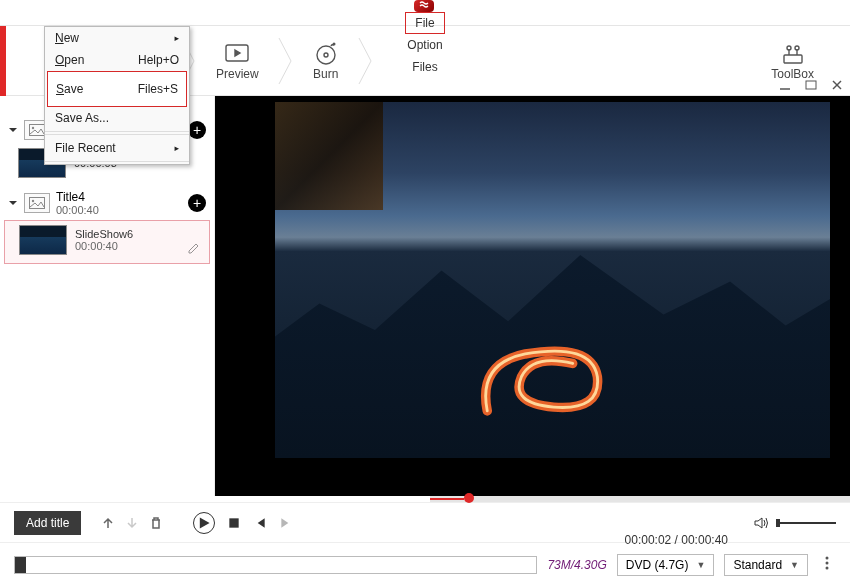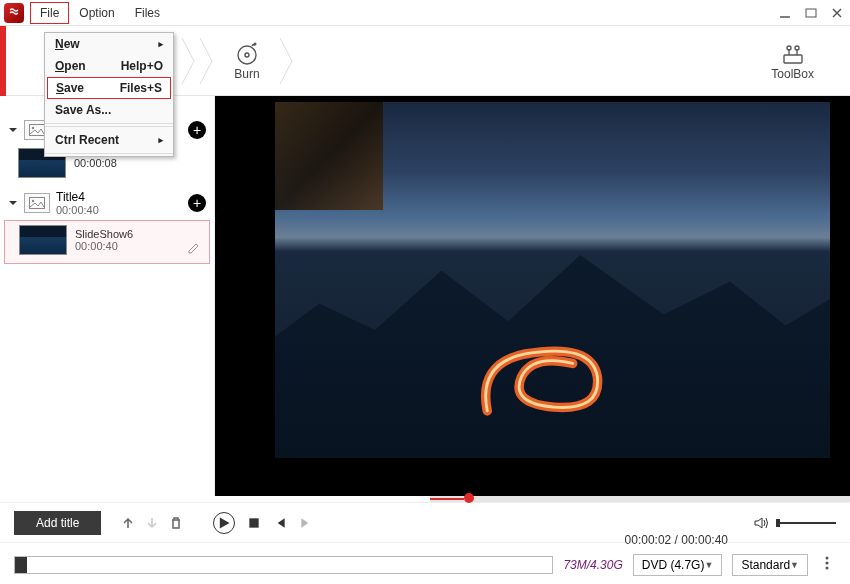--- a/index.html
+++ b/index.html
@@ -1,18 +1,18 @@
 <!DOCTYPE html>
 <html><head>
 <meta charset="utf-8">
 <style>
 * { box-sizing: border-box; margin: 0; padding: 0; font-family: "Segoe UI", Tahoma, sans-serif; }
 body { background: #fff; width: 850px; height: 584px; overflow: hidden; position: relative; }
 
-.menubar { height: 26px; display: flex; align-items: center; border-bottom: 1px solid #e5e5e5; }
+.menubar { height: 26px; display: flex; align-items: center; border-bottom: 1px solid #e5e5e5; flex-direction: column; }
 .app-icon { width: 20px; height: 20px; margin: 0 6px 0 4px; background: linear-gradient(135deg,#d62828,#8b0000); border-radius: 4px; display:flex; align-items:center; justify-content:center;}
 .app-icon svg { width:12px; height:12px; }
 .menu-item { font-size: 12px; padding: 4px 10px; color: #333; cursor: default; }
 .menu-item.highlight { border: 1px solid #d62828; padding: 3px 9px; }
 .win-controls { margin-left: auto; display: flex; align-items: center; padding-right: 6px; gap: 12px; }
 .win-btn { width: 14px; height: 14px; display:flex; align-items:center; justify-content:center; color:#555; }
 
 .toolbar { height: 70px; display: flex; align-items: center; border-bottom: 1px solid #e5e5e5; position: relative; }
 .red-tab { position:absolute; left:0; top:0; width:6px; height:70px; background: #e02828; }
 .tool-step { display: flex; flex-direction: column; align-items: center; justify-content: center; padding: 0 18px; font-size: 12px; color: #444; }
@@ -39,45 +39,45 @@
 .mtn{position:absolute;left:0;right:0;bottom:0;height:62%;background:linear-gradient(to bottom,#0c1b2d,#081320);clip-path:polygon(0 45%,8% 30%,18% 42%,30% 15%,42% 38%,55% 8%,70% 35%,82% 20%,92% 40%,100% 28%,100% 100%,0 100%);}
 .road{position:absolute;left:28%;bottom:8%;width:48%;height:32%;}
 .road svg{width:100%;height:100%;}
 .overlay-patch{position:absolute;left:60px;top:6px;width:108px;height:108px;background:linear-gradient(135deg,#3a2810,#1a1005,#4a3015);opacity:.85;}
 
 .progress-bar { position:absolute; left:215px; right:0; bottom:0; height:6px; background:#e5e5e5;}
 .progress-dot{position:absolute;left:34px;top:-3px;width:10px;height:10px;background:#e02828;border-radius:50%;}
 .progress-line{position:absolute;left:0;top:2px;width:34px;height:2px;background:#e02828;}
 
 .controls { height: 40px; display:flex; align-items:center; padding:0 14px; gap:12px; border-top:1px solid #eee; font-size:12px;}
-.add-title-btn{background:#3a3a3a;color:#fff;padding:5px 22px;font-size:12px;border:none;}
+.add-title-btn{background:#3a3a3a;color:#fff;padding:5px 12px;font-size:12px;border:none;}
 .ctrl-icons{display:flex;gap:10px;align-items:center;color:#666;margin-left:8px;}
 .ctrl-icons svg{width:14px;height:14px;stroke:#666;fill:none;stroke-width:1.5;}
 .ctrl-icons .disabled{opacity:.35;}
 .play-controls{display:flex;gap:12px;align-items:center;margin-left:18px;}
 .play-controls svg{width:14px;height:14px;}
 .play-btn{width:22px;height:22px;border:1.5px solid #333;border-radius:50%;display:flex;align-items:center;justify-content:center;}
 .time-display{margin-left:auto;color:#333;margin-top:34px;}
 .vol{display:flex;align-items:center;gap:6px;margin-left:14px;}
 .vol-track{width:60px;height:2px;background:#333;position:relative;}
 .vol-track::after{content:"";position:absolute;left:0;top:-3px;width:4px;height:8px;background:#333;}
 
 .bottom-bar{height:44px;display:flex;align-items:center;padding:0 14px;gap:10px;border-top:1px solid #eee;font-size:12px;}
 .disc-bar{flex:1;height:18px;border:1px solid #bbb;background:#fff;position:relative;}
 .disc-fill{position:absolute;left:0;top:0;bottom:0;width:2.2%;background:#333;}
 .disc-size{color:#701a75;font-style:italic;}
-.combo{border:1px solid #bbb;padding:3px 8px;display:flex;align-items:center;background:#fff;}
+.combo{border:1px solid #bbb;padding:3px 8px;display:flex;align-items:center;gap:8px;background:#fff;}
 .combo .arrow{font-size:9px;color:#555;}
 .opts-btn{padding:3px 6px;}
 
-.dropdown{position:absolute;left:44px;top:32px;width:130px;background:#f9f9f9;border:1px solid #bbb;box-shadow:2px 2px 4px rgba(0,0,0,.25);z-index:100;font-size:12px;font-weight:bold;}
+.dropdown{position:absolute;left:44px;top:26px;width:146px;background:#f9f9f9;border:1px solid #bbb;box-shadow:2px 2px 4px rgba(0,0,0,.25);z-index:100;font-size:12px;}
 .dd-item{display:flex;padding:4px 10px;align-items:center;gap:4px;color:#222;}
 .dd-item .sc{margin-left:auto;color:#222;}
 .dd-item .sub{margin-left:auto;font-size:9px;}
-.dd-item.hl{border:1px solid #d62828;margin:0 2px;padding:3px 8px;background:#fff;}
+.dd-item.hl{border:1px solid #d62828;margin:0 2px;padding:10px 8px;background:#fff;}
 .dd-sep{height:1px;background:#ddd;margin:2px 0;}
 .ul{text-decoration:underline;}
 </style>
 </head>
 <body>
 
 <div class="menubar">
   <div class="app-icon">
     <svg viewBox="0 0 12 12">
         <path d="M2 3 Q4 1 6 3 T10 3 M2 6 Q4 4 6 6 T10 6" stroke="#fff" stroke-width="1.2" fill="none"></path>
@@ -118,32 +118,39 @@
   <div class="dd-item hl">
       <span><span class="ul">S</span>ave</span>
       <span class="sc">Files+S</span>
     </div>
   <div class="dd-item">
       <span>Save As...</span>
     </div>
   <div class="dd-sep"></div>
   <div class="dd-sep"></div>
   <div class="dd-item">
-      <span>Ctrl Recent</span>
+      <span>File Recent</span>
       <span class="sub">▸</span>
     </div>
   <div class="dd-sep"></div>
 </div>
 
 <div class="toolbar">
   <div class="red-tab"></div>
   <div style="width:180px"></div>
   <svg class="chevron" viewBox="0 0 18 50">
       <path d="M2 2 L14 25 L2 48" stroke="#ddd" fill="none" stroke-width="1"></path>
     </svg>
+  <div class="tool-step">
+    <svg viewBox="0 0 26 26">
+        <rect x="2" y="4" width="22" height="16" rx="2"></rect>
+        <path d="M11 9 L16 12 L11 15 Z" fill="#555"></path>
+      </svg>
+    <span>Preview</span>
+  </div>
   <svg class="chevron" viewBox="0 0 18 50">
       <path d="M2 2 L14 25 L2 48" stroke="#ddd" fill="none" stroke-width="1"></path>
     </svg>
   <div class="tool-step">
     <svg viewBox="0 0 26 26">
         <circle cx="13" cy="14" r="9"></circle>
         <circle cx="13" cy="14" r="2"></circle>
         <path d="M18 5 Q19 3 21 4"></path>
         <circle cx="21" cy="3" r="0.8" fill="#555"></circle>
       </svg>

